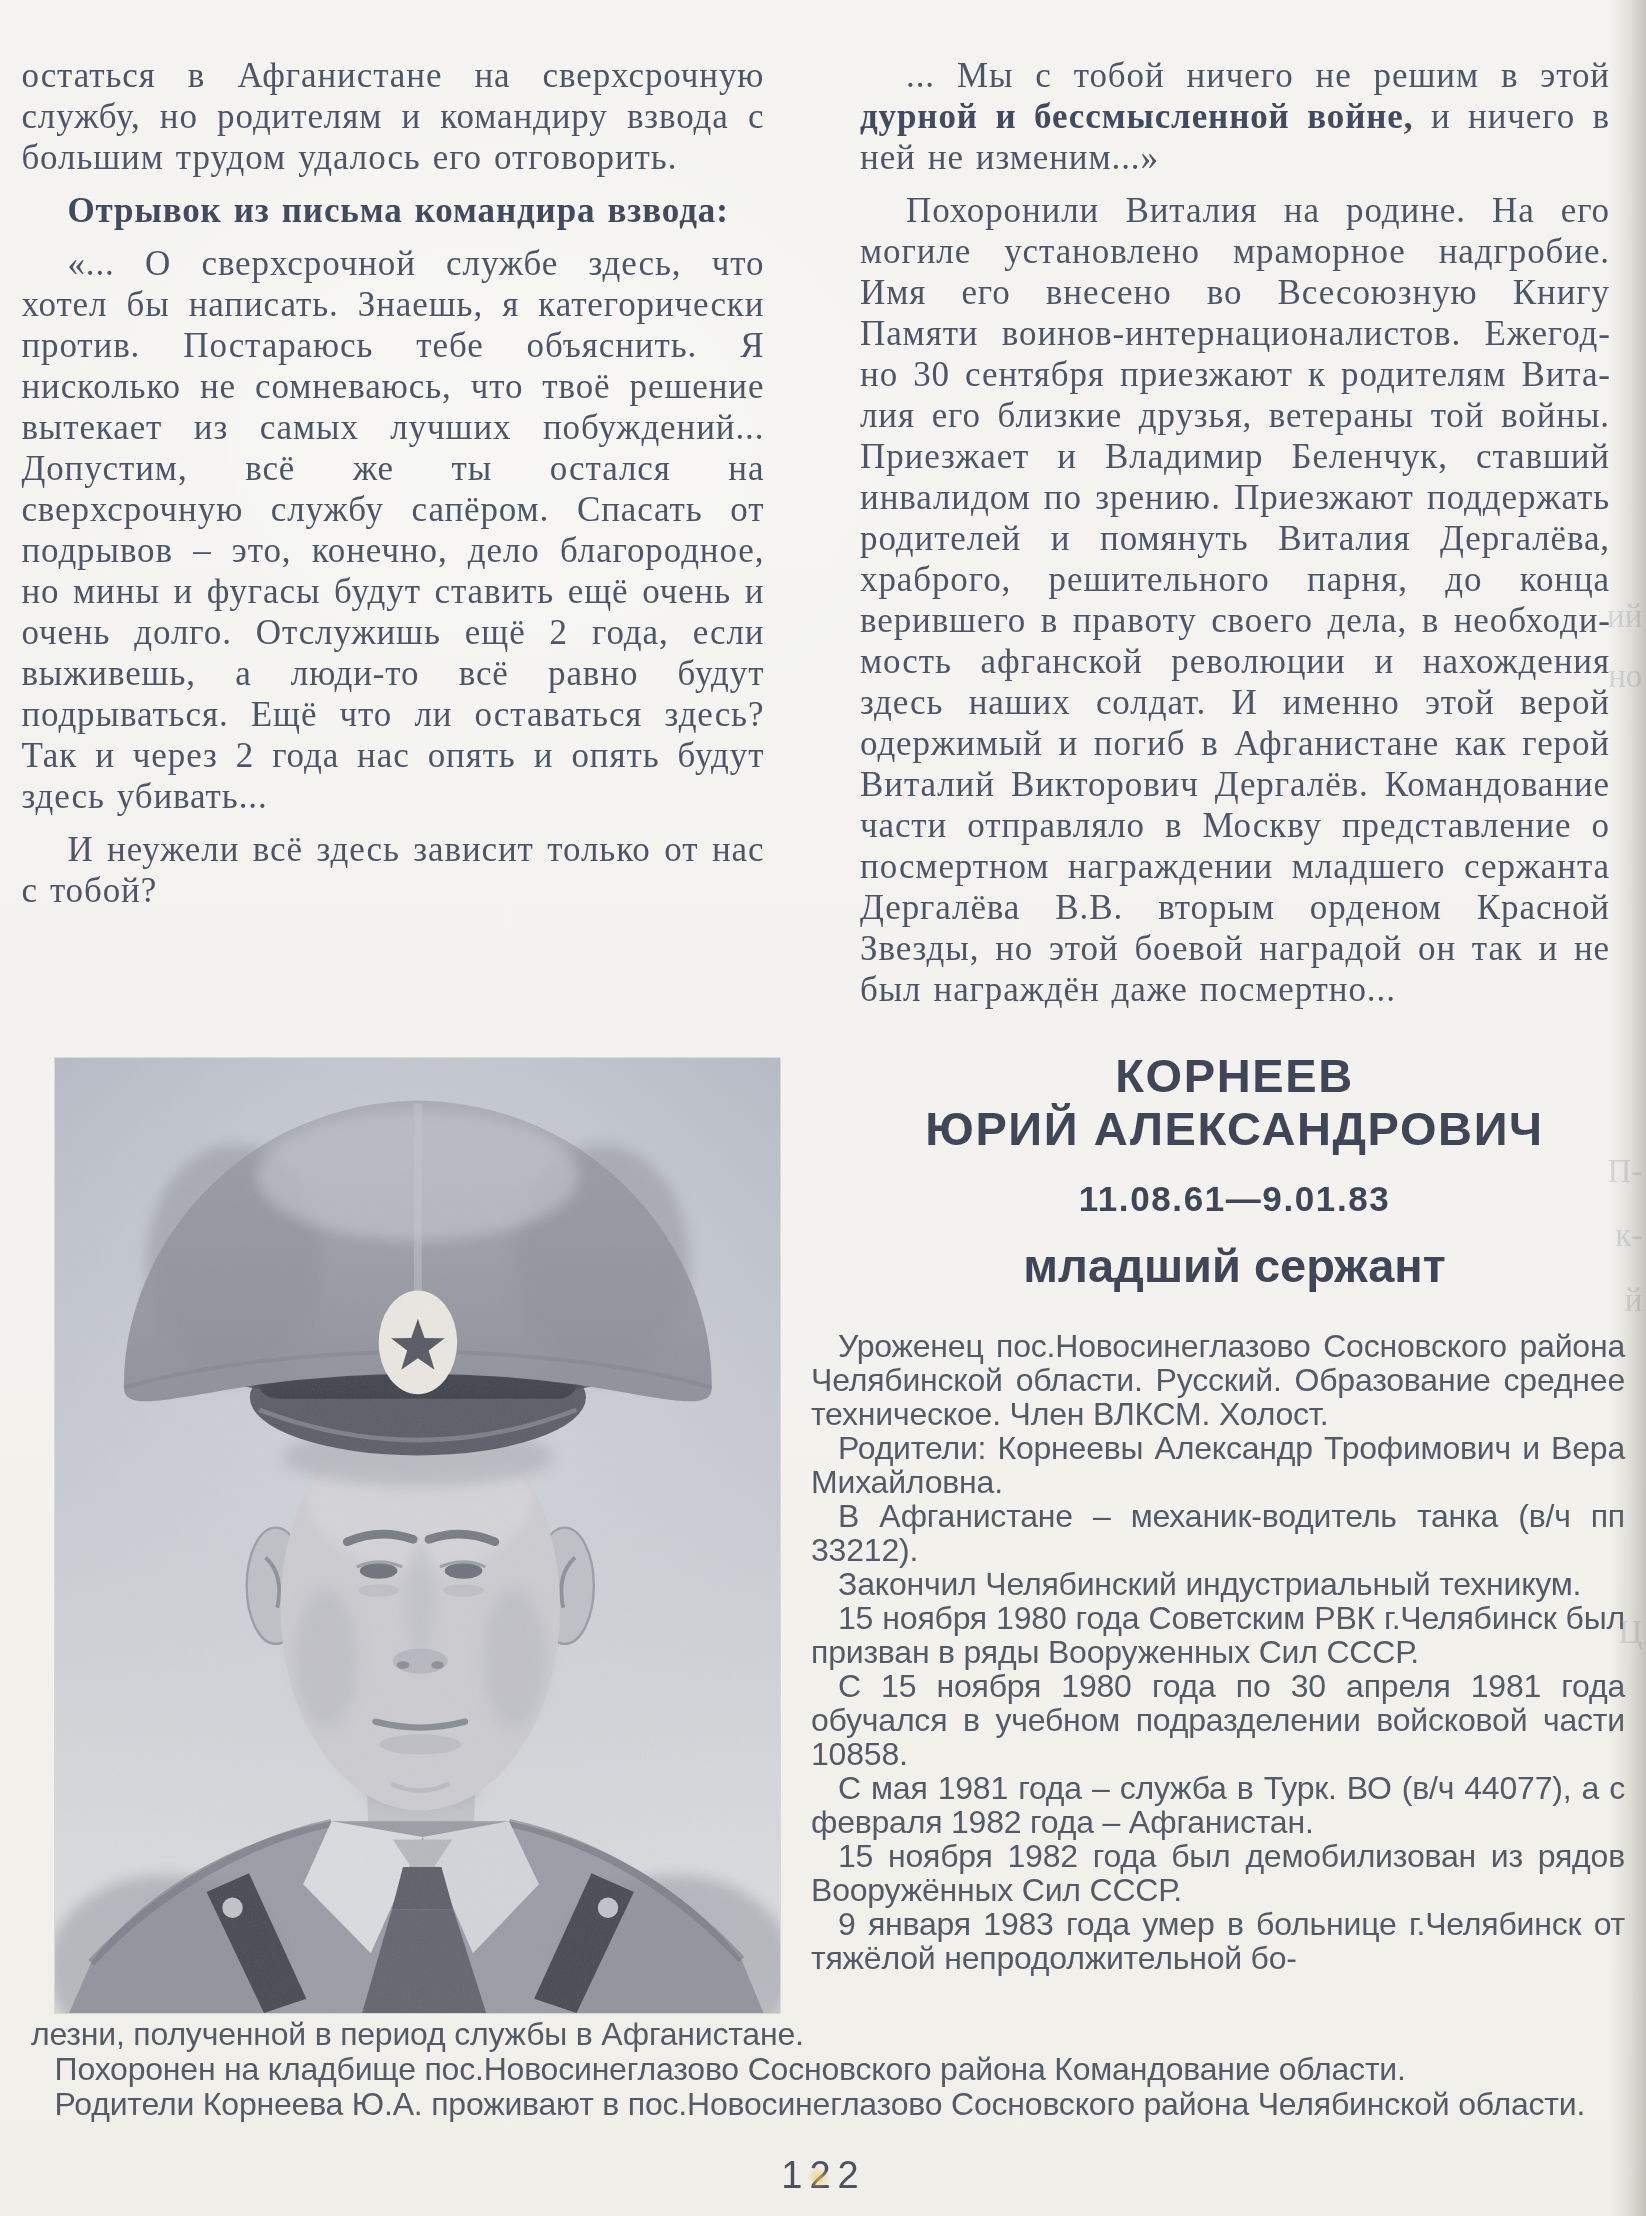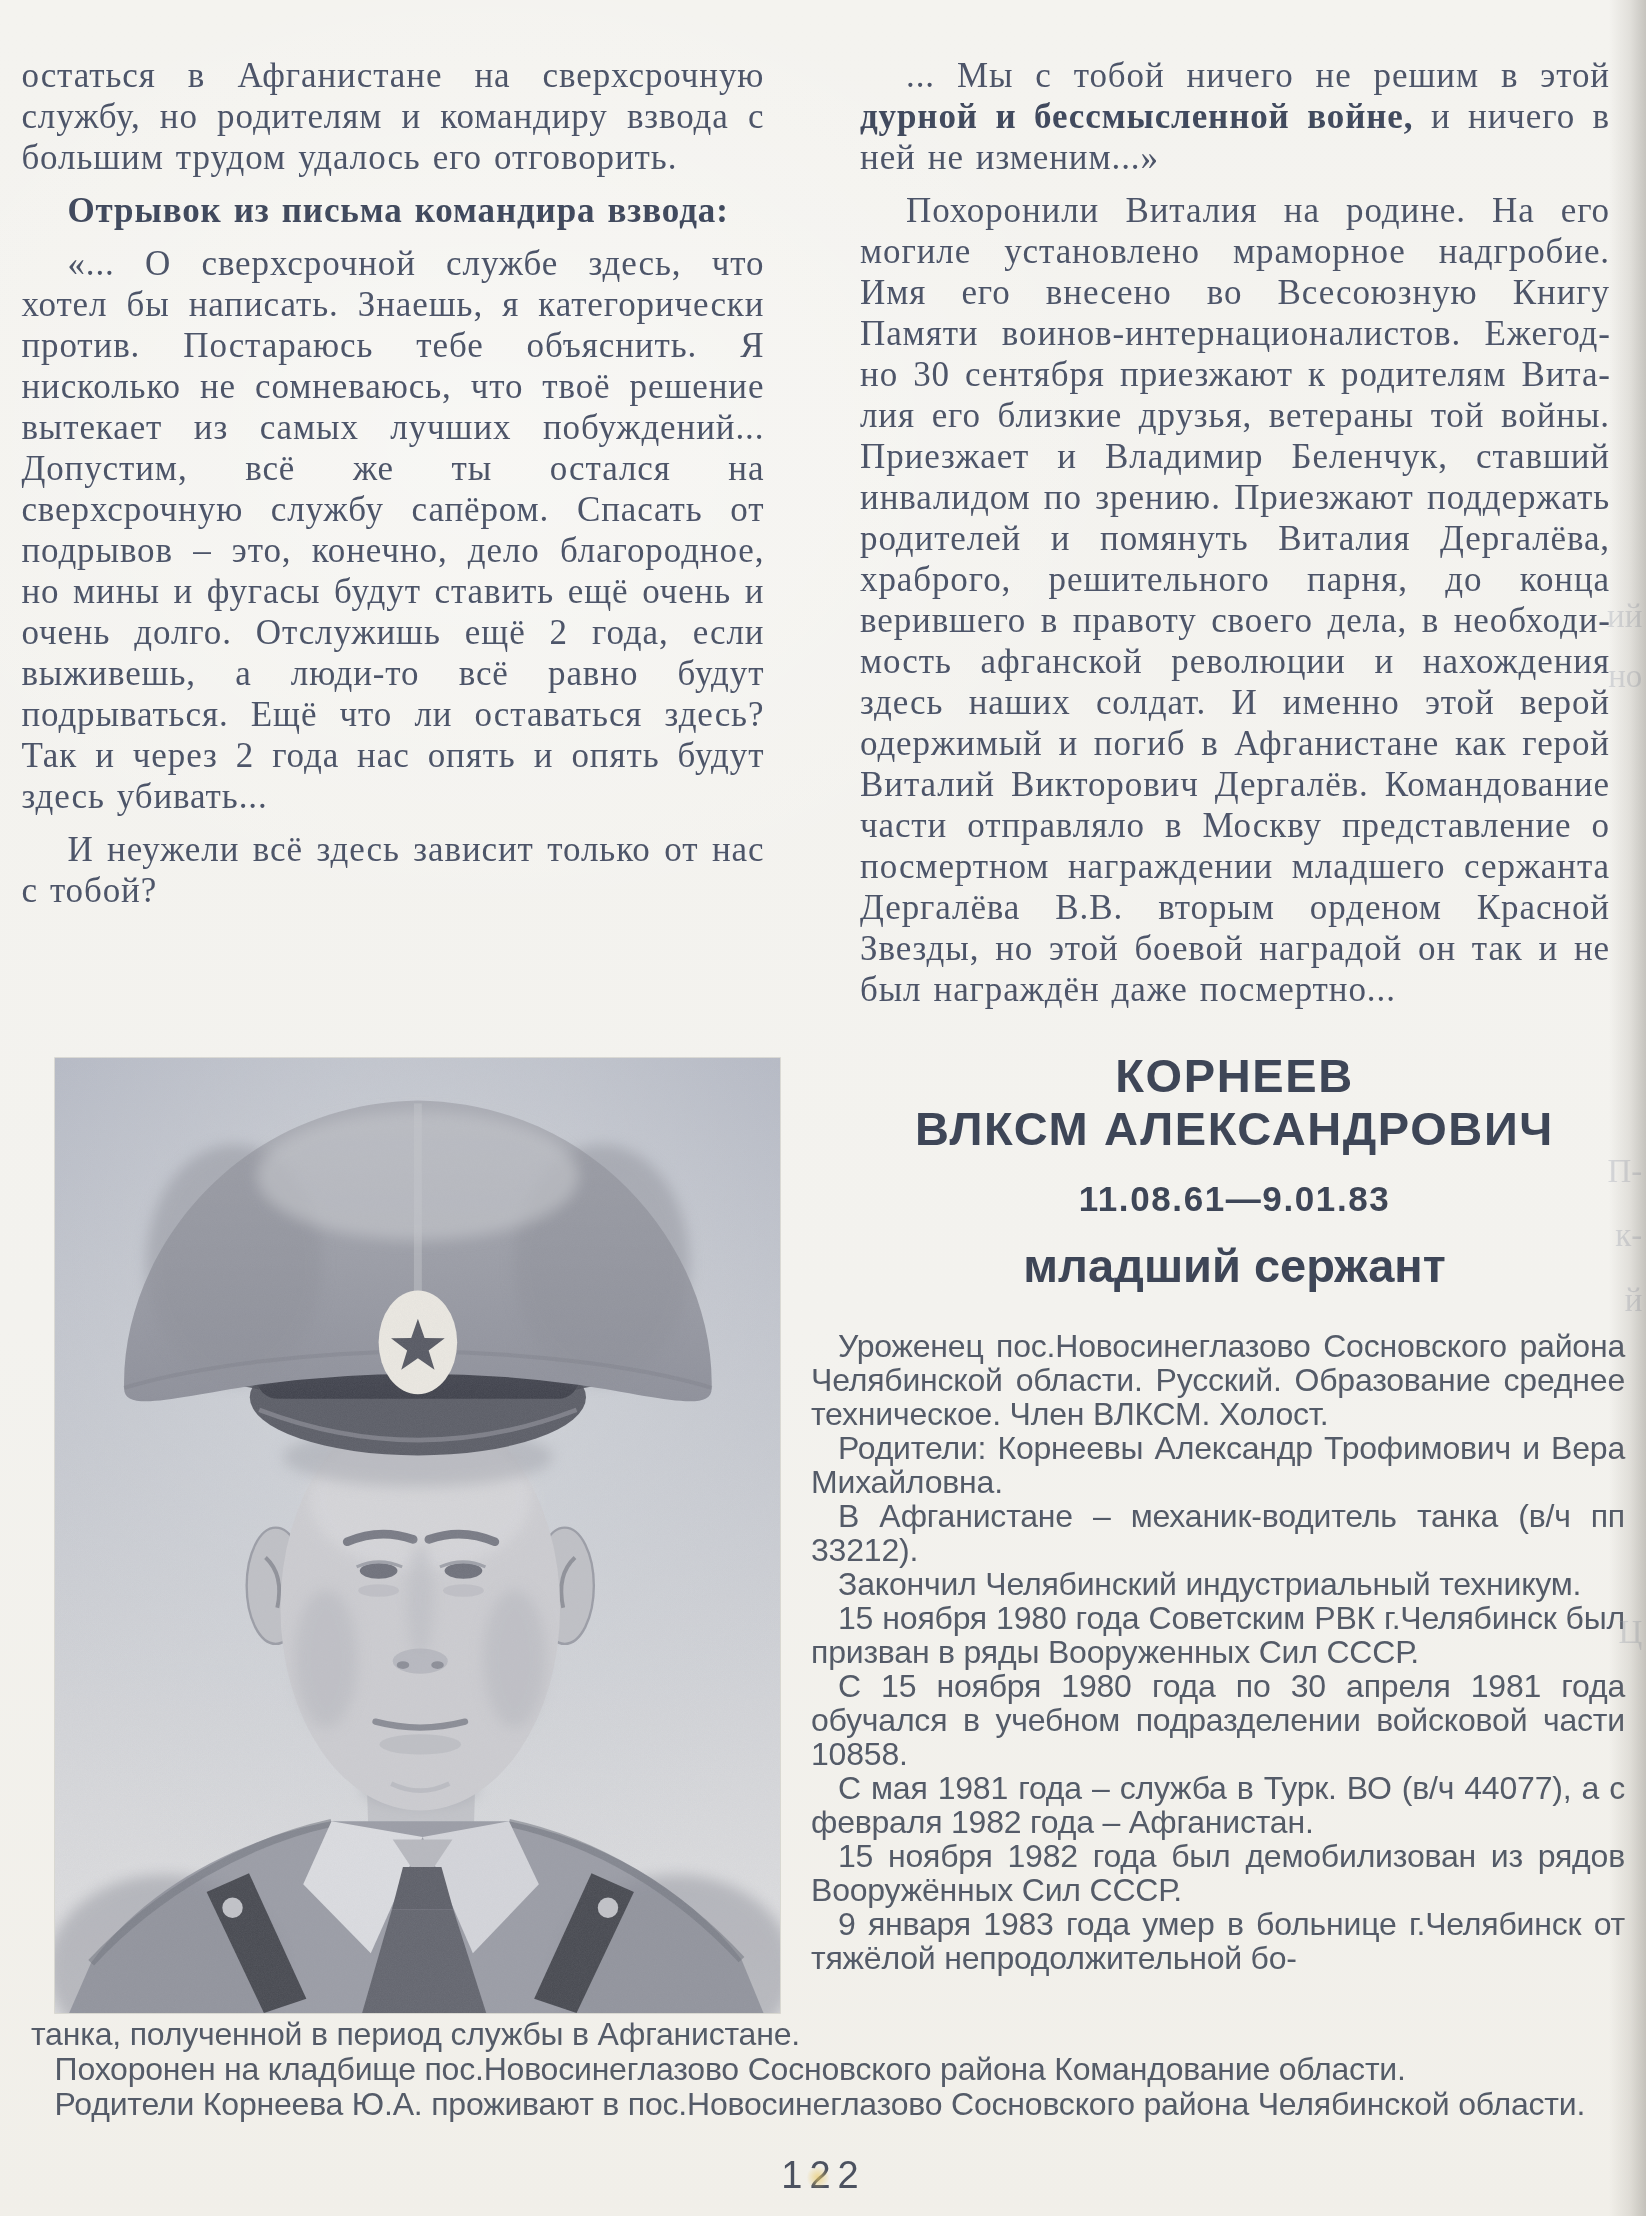--- a/index.html
+++ b/index.html
@@ -212,39 +212,39 @@
           <polygon points="462,332 470.5,356.4 496.2,356.9 475.7,372.4 483.2,397.1 462,382.4 440.8,397.1 448.3,372.4 427.8,356.9 453.5,356.4" fill="#565862"></polygon>
         </g>
       </g>
 
       <rect width="923" height="1216" filter="url(#grain)" opacity="0.28"></rect>
     </svg>
   </figure>
 
   <div class="mem-header">
     <div class="mem-surname">КОРНЕЕВ</div>
-    <div class="mem-fullname">ВЛКСМ АЛЕКСАНДРОВИЧ</div>
+    <div class="mem-fullname">ЮРИЙ АЛЕКСАНДРОВИЧ</div>
     <div class="mem-dates">11.08.61—9.01.83</div>
     <div class="mem-rank">младший сержант</div>
   </div>
 
   <div class="bio">
     <p>Уроженец пос.Новосинеглазово Сосновского района Челябинской области. Русский. Образова­ние среднее техническое. Член ВЛКСМ. Холост.</p>
     <p>Родители: Корнеевы Александр Трофимович и Вера Михайловна.</p>
     <p>В Афганистане – механик-водитель танка (в/ч пп 33212).</p>
     <p>Закончил Челябинский индустриальный техни­кум.</p>
     <p>15 ноября 1980 года Советским РВК г.Челябинск был призван в ряды Вооруженных Сил СССР.</p>
     <p>С 15 ноября 1980 года по 30 апреля 1981 года обучался в учебном подразделении войсковой части 10858.</p>
     <p>С мая 1981 года – служба в Турк. ВО (в/ч 44077), а с февраля 1982 года – Афганистан.</p>
     <p>15 ноября 1982 года был демобилизован из рядов Вооружённых Сил СССР.</p>
     <p>9 января 1983 года умер в больнице г.Челябинск от тяжёлой непродолжительной бо-</p>
   </div>
 
   <div class="bottom-block">
-    <p>танка, полученной в период службы в Афганистане.</p>
+    <p>лезни, полученной в период службы в Афганистане.</p>
     <p class="ind2">Похоронен на кладбище пос.Новосинеглазово Сосновского района Командование области.</p>
     <p class="ind2">Родители Корнеева Ю.А. проживают в пос.Новосинеглазово Сосновского района Челябинской области.</p>
   </div>
 
   <div class="page-number">122</div>
   <div class="speck"></div>
 
   <div class="bleed" style="top:598px;">ий</div>
   <div class="bleed" style="top:658px;">но</div>
   <div class="bleed" style="top:1153px;">П-</div>

